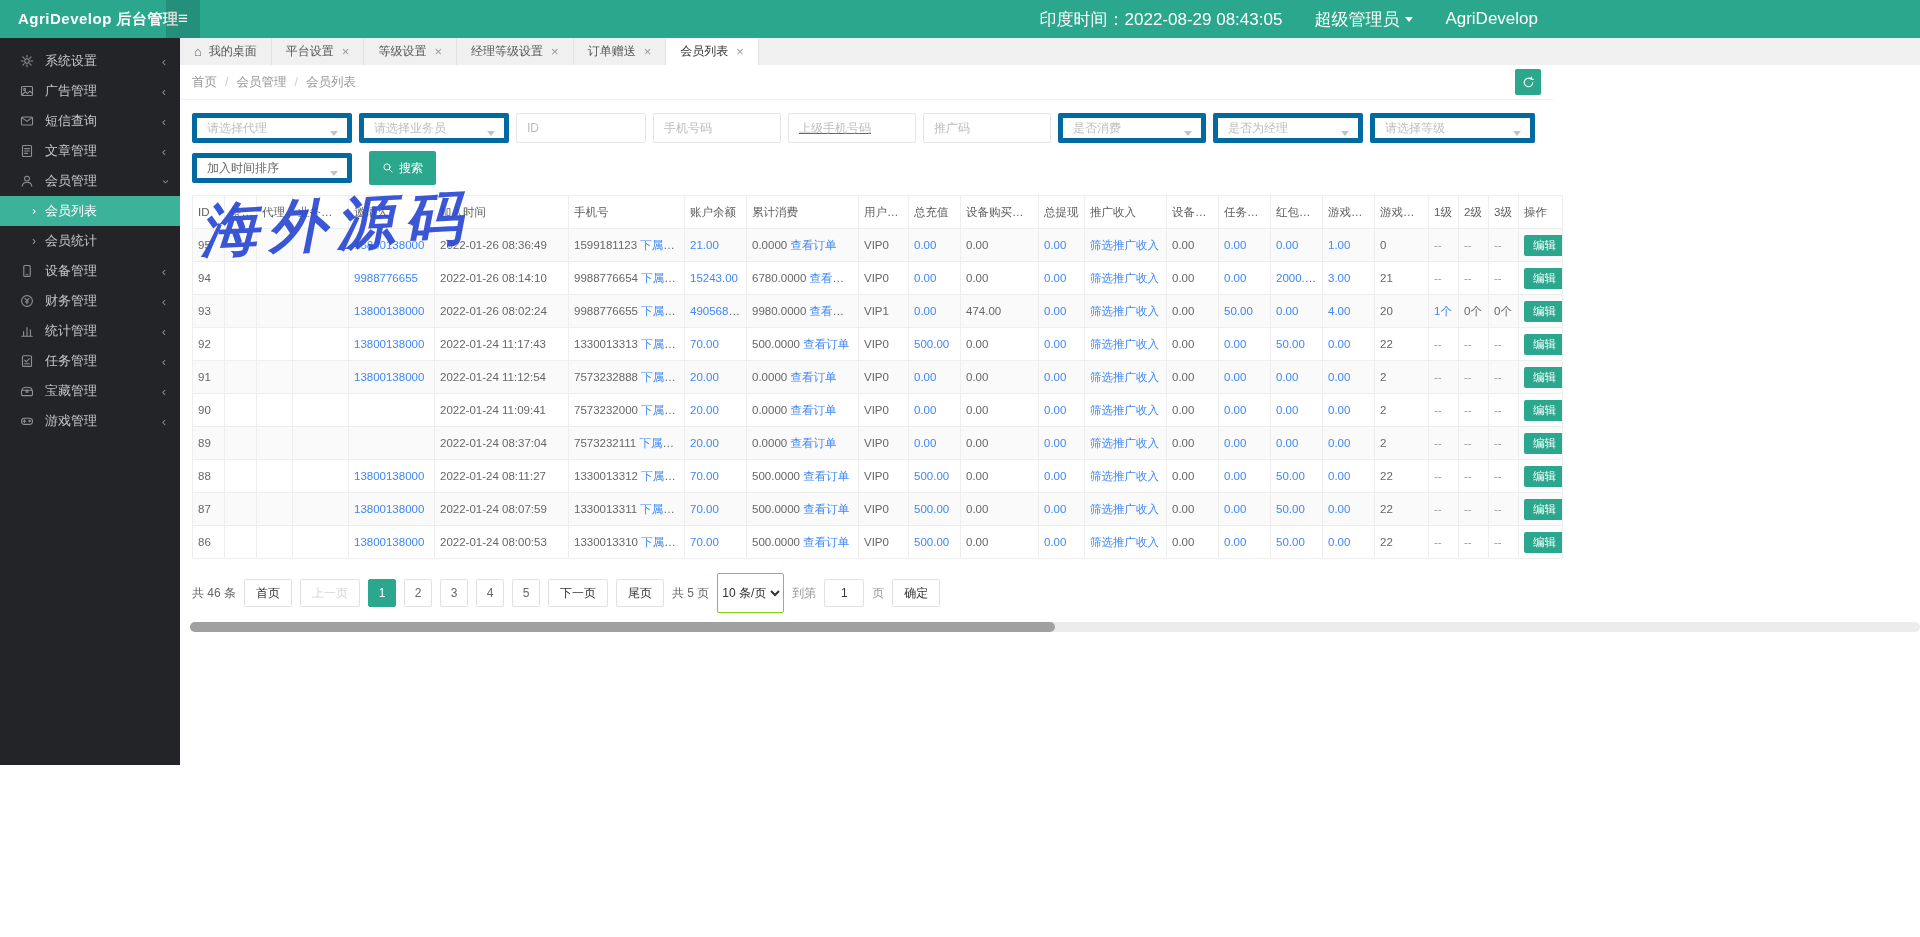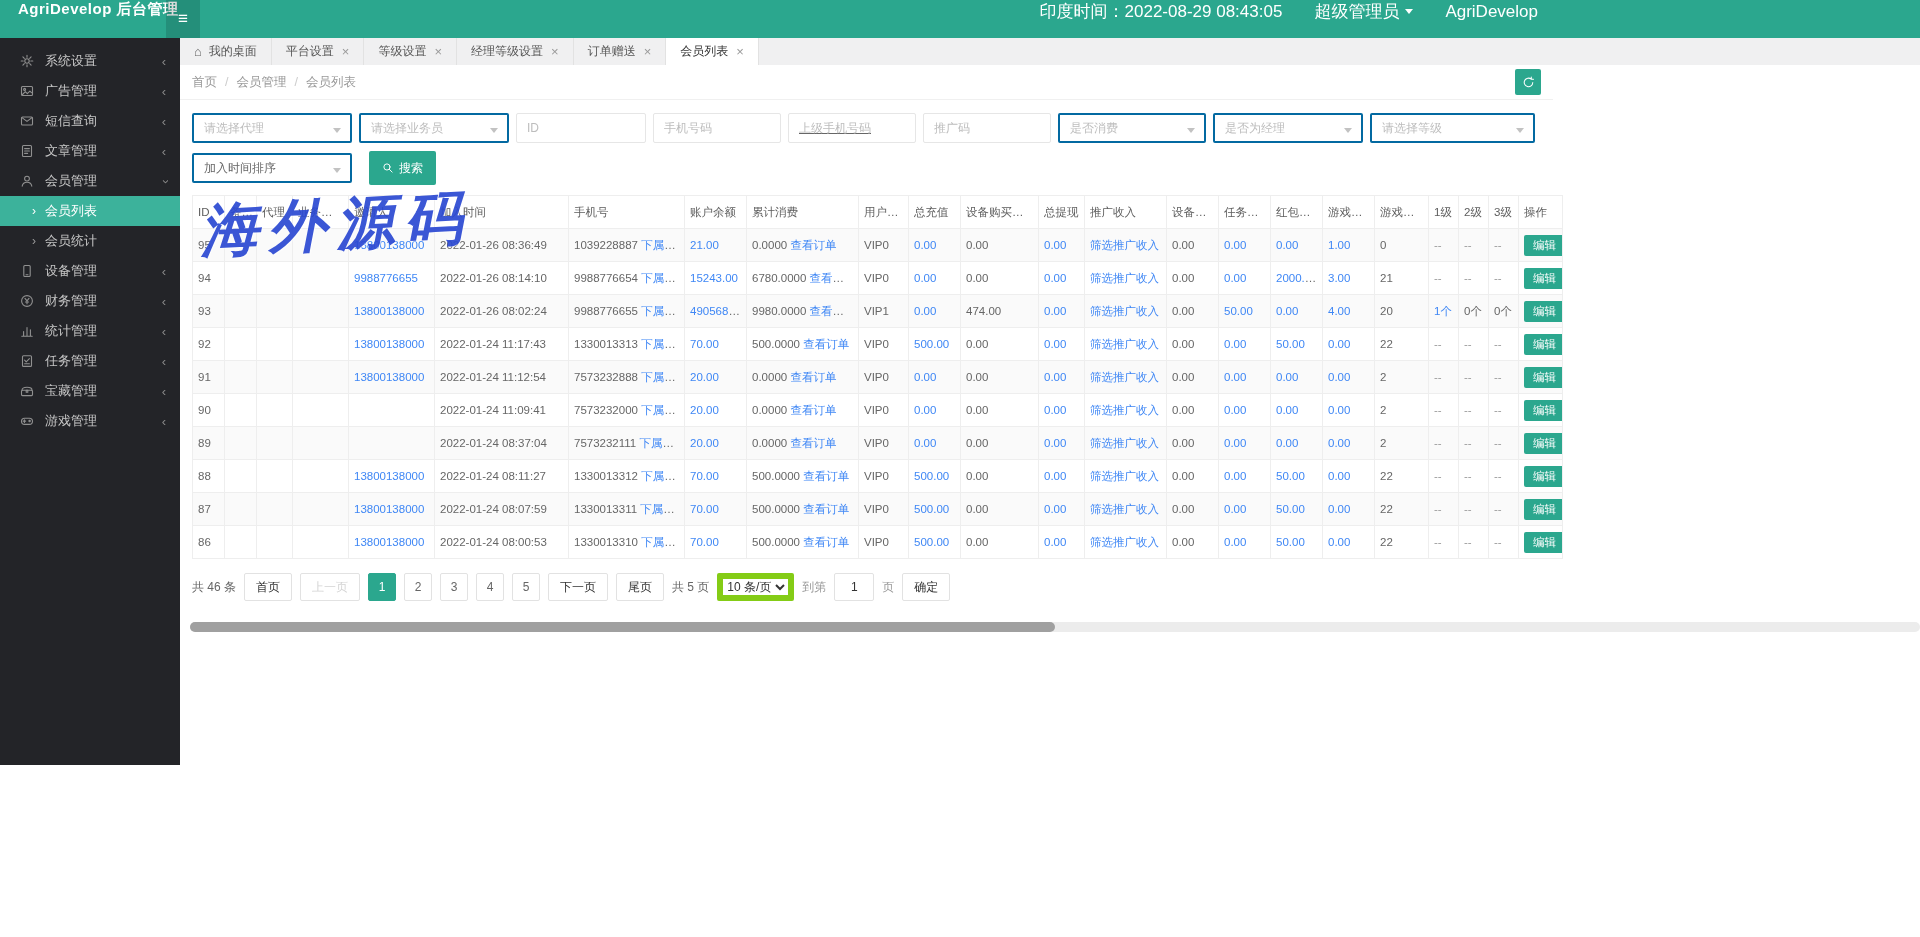--- a/index.html
+++ b/index.html
@@ -3,21 +3,21 @@
 <meta charset="utf-8">
 <style>
   :root{
     --accent:#2ba78e; --accent2:#3cb29b; --link:#3f87f5; --sidebg:#232428; --wm:#2b49d2;
   }
   *{box-sizing:border-box}
   body{margin:0;background:#fff;font-family:"Liberation Sans","DejaVu Sans",sans-serif;}
   .app{position:relative;width:1920px;height:937px;background:#fff;overflow:hidden}
 
   
-  .header{height:38px;background:var(--accent);display:flex;align-items:flex-start;color:#fff;position:relative;z-index:6}
+  .header{height:38px;background:var(--accent);display:flex;align-items:center;color:#fff;position:relative;z-index:6}
   .brand{width:162px;padding-left:18px;font-size:15px;font-weight:700;letter-spacing:.5px;white-space:nowrap}
   .burger{width:34px;height:38px;display:flex;align-items:center;justify-content:center;background:rgba(0,0,0,.14);font-size:17px;cursor:pointer;margin-left:4px}
   .header-right{margin-left:auto;margin-right:382px;display:flex;align-items:center;gap:32px;font-size:17px}
   .role{display:flex;align-items:center;gap:6px;cursor:pointer}
   .caret-down{width:0;height:0;border-left:4px solid transparent;border-right:4px solid transparent;border-top:5px solid #fff}
 
   
   .sidebar{position:absolute;left:0;top:38px;width:180px;height:727px;background:var(--sidebg);padding-top:8px;z-index:5}
   .side-item{height:30px;display:flex;align-items:center;color:#c6c6c6;font-size:13px;padding:0 14px 0 20px;cursor:pointer}
   .side-item .icn{width:14px;height:14px;margin-right:11px;color:#909090}
@@ -40,21 +40,21 @@
   .main{margin-left:180px;width:1373px;position:relative;background:#fff}
   .crumbbar{height:35px;display:flex;align-items:center;padding:0 12px;font-size:12.5px;color:#999;border-bottom:1px solid #f0f0f0;background:#fff}
   .crumbbar .sep{margin:0 8px;color:#ccc}
   .refresh-btn{margin-left:auto;width:26px;height:26px;background:var(--accent);border-radius:2px;display:flex;align-items:center;justify-content:center;cursor:pointer;color:#fff}
   .refresh-btn .icn{width:13px;height:13px}
 
   
   .filters{padding:13px 12px 0}
   .frow{display:flex;gap:7px;align-items:center}
   .frow + .frow{margin-top:8px}
-  .sel{position:relative;height:30px;border:2px solid #0369a1;border-radius:2px;background:#fff;display:flex;align-items:center;padding:0 24px 0 10px;font-size:12px;color:#bdbdbd;cursor:pointer}
+  .sel{position:relative;height:30px;border:5px solid #0369a1;border-radius:2px;background:#fff;display:flex;align-items:center;padding:0 24px 0 10px;font-size:12px;color:#bdbdbd;cursor:pointer}
   .sel.dark{color:#666}
   .sel .sc{position:absolute;right:9px;top:13px;width:0;height:0;border-left:4px solid transparent;border-right:4px solid transparent;border-top:5px solid #c2c2c2}
   .inp{height:30px;border:1px solid #e6e6e6;border-radius:2px;padding:0 10px;font-size:12px;color:#666;outline:none}
   .inp::placeholder{color:#bdbdbd}
   .btn-search{height:28px;padding:17px 13px;background:var(--accent);color:#fff;border:none;border-radius:2px;font-size:12px;display:flex;align-items:center;gap:5px;cursor:pointer;margin-left:10px}
   .btn-search .icn{width:12px;height:12px}
 
   
   .table-wrap{padding:10px 12px 0}
   table{border-collapse:collapse;table-layout:fixed;width:100%;font-size:11.5px;color:#666}
@@ -65,21 +65,21 @@
   .dim{color:#9a9a9a}
   .btn-edit{display:inline-block;background:var(--accent);color:#fff;border-radius:2px;padding:3px 9px;font-size:11.5px;cursor:pointer}
 
   
   .pager{display:flex;align-items:center;gap:8px;padding:14px 12px;font-size:12px;color:#666}
   .pbtn{padding:0 11px;height:28px;line-height:26px;border:1px solid #e2e2e2;background:#fff;border-radius:2px;color:#333;cursor:pointer;white-space:nowrap}
   .pbtn.disabled{color:#d4d4d4;cursor:default}
   .pnum{width:28px;height:28px;line-height:26px;text-align:center;border:1px solid #e2e2e2;background:#fff;border-radius:2px;cursor:pointer;display:inline-block}
   .pnum.active{background:var(--accent);border-color:var(--accent);color:#fff}
   #pages{display:flex;gap:8px}
-  .psize{height:28px;border:6px solid #84cc16;border-radius:2px;font-size:12px;color:#333;background:#fff;outline:none}
+  .psize{height:40px;border:1px solid #84cc16;border-radius:2px;font-size:12px;color:#333;background:#fff;outline:none}
   .goto-label{color:#999}
   .goto-input{width:40px;height:28px;border:1px solid #e2e2e2;border-radius:2px;text-align:center;font-size:12px;outline:none;color:#333}
 
   
   .hscroll{position:absolute;left:190px;right:0;top:622px;height:10px;background:#ececec;border-radius:5px}
   .hthumb{position:absolute;left:0;top:0;height:10px;width:865px;background:#a0a0a0;border-radius:5px;cursor:pointer}
 
   
   .watermark{position:absolute;left:200px;top:186px;z-index:4;pointer-events:none;
     font-family:"DejaVu Serif","Liberation Serif",serif;font-style:italic;font-weight:700;
@@ -348,21 +348,21 @@
             </tr>
           </thead>
         <tbody id="tbody">
             <tr>
               <td>95</td>
               <td></td>
               <td></td>
               <td></td>
               <td><a class="lnk">13800138000</a></td>
               <td>2022-01-26 08:36:49</td>
-              <td><span>1039228887</span> <a class="lnk">下属详细</a></td>
+              <td><span>1599181123</span> <a class="lnk">下属详细</a></td>
               <td><a class="lnk">21.00</a></td>
               <td><span>0.0000</span> <a class="lnk">查看订单</a></td>
               <td>VIP0</td>
               <td><a class="lnk">0.00</a></td>
               <td>0.00</td>
               <td><a class="lnk">0.00</a></td>
               <td><a class="lnk">筛选推广收入</a></td>
               <td>0.00</td>
               <td><a class="lnk">0.00</a></td>
               <td><a class="lnk">0.00</a></td>

